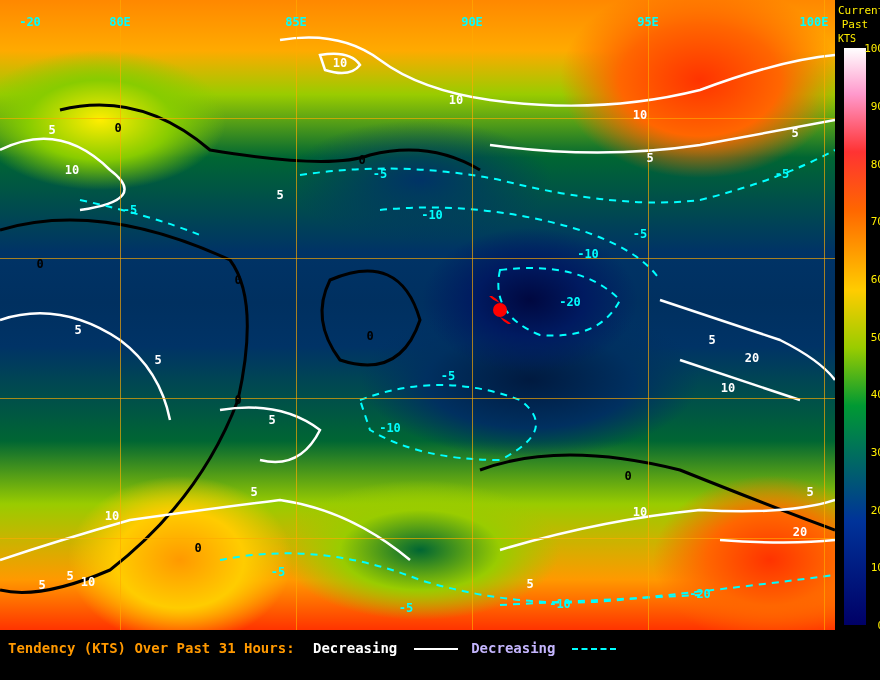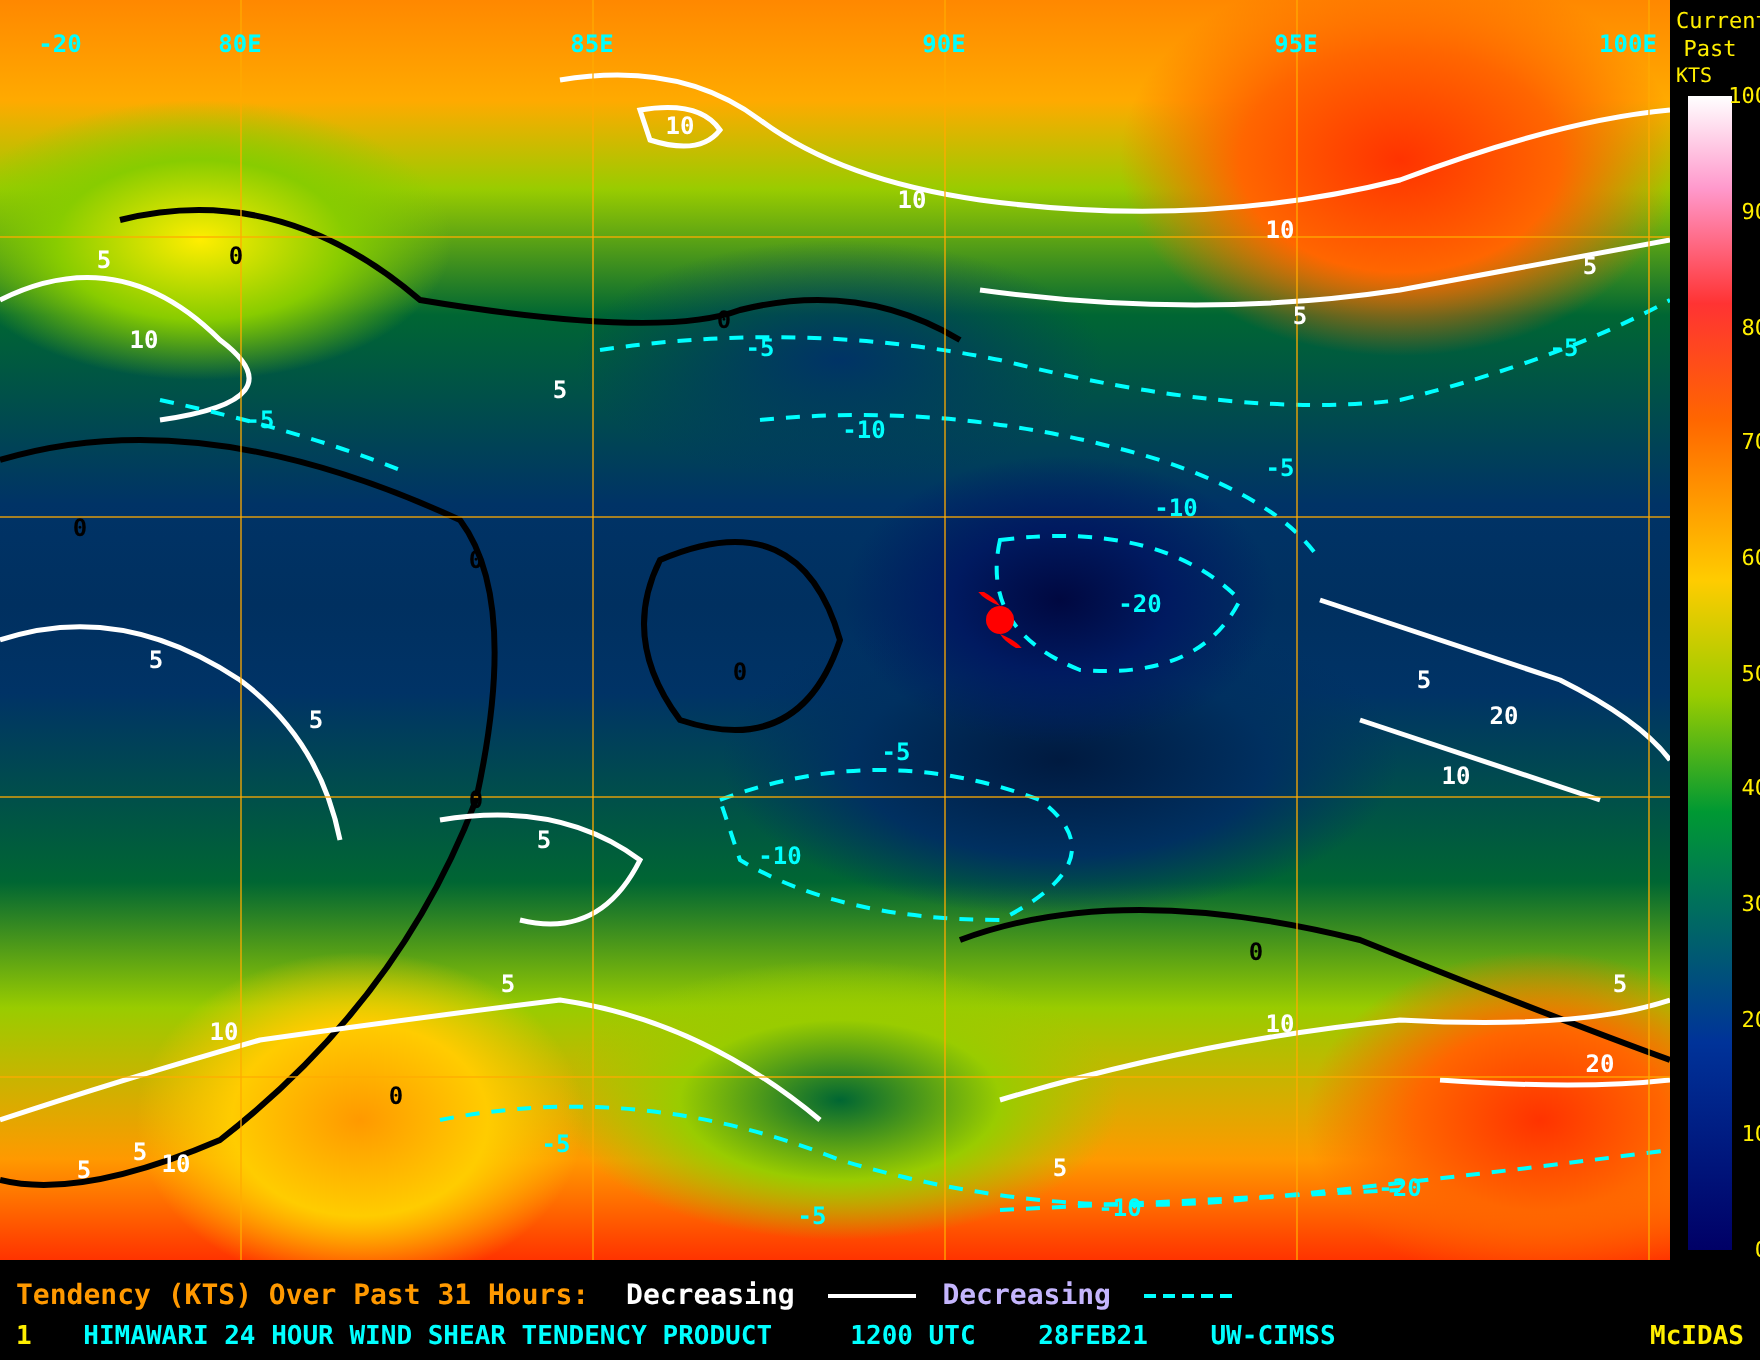--- a/index.html
+++ b/index.html
@@ -319,26 +319,15 @@
   </div>
 
   <div class="bottom-bar">
     <div class="tendency-line">
       <span>Tendency (KTS) Over Past 31 Hours:</span>
       <span class="inc-label">Decreasing</span>
       <span class="solid-sample"></span>
       <span class="dec-label">Decreasing</span>
       <span class="dash-sample"></span>
     </div>
-    <div class="product-line">
-      <span class="pnum">1</span>
-      <span>HIMAWARI 24 HOUR WIND SHEAR TENDENCY PRODUCT</span>
-      &nbsp;&nbsp;&nbsp;
-      <span>1200 UTC</span>
-      &nbsp;&nbsp;
-      <span>28FEB21</span>
-      &nbsp;&nbsp;
-      <span>UW-CIMSS</span>
-      <span class="mcidas">McIDAS</span>
-    </div>
   </div>
 
 </div>
 
 </body></html>

